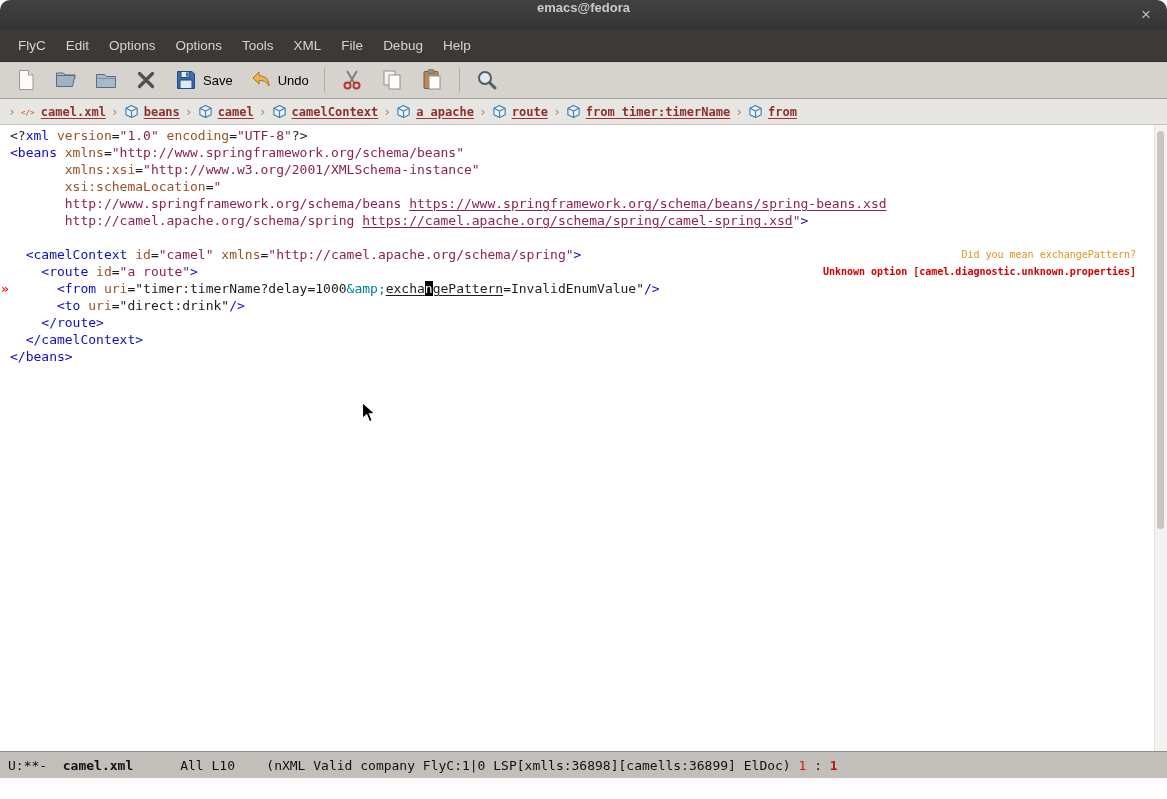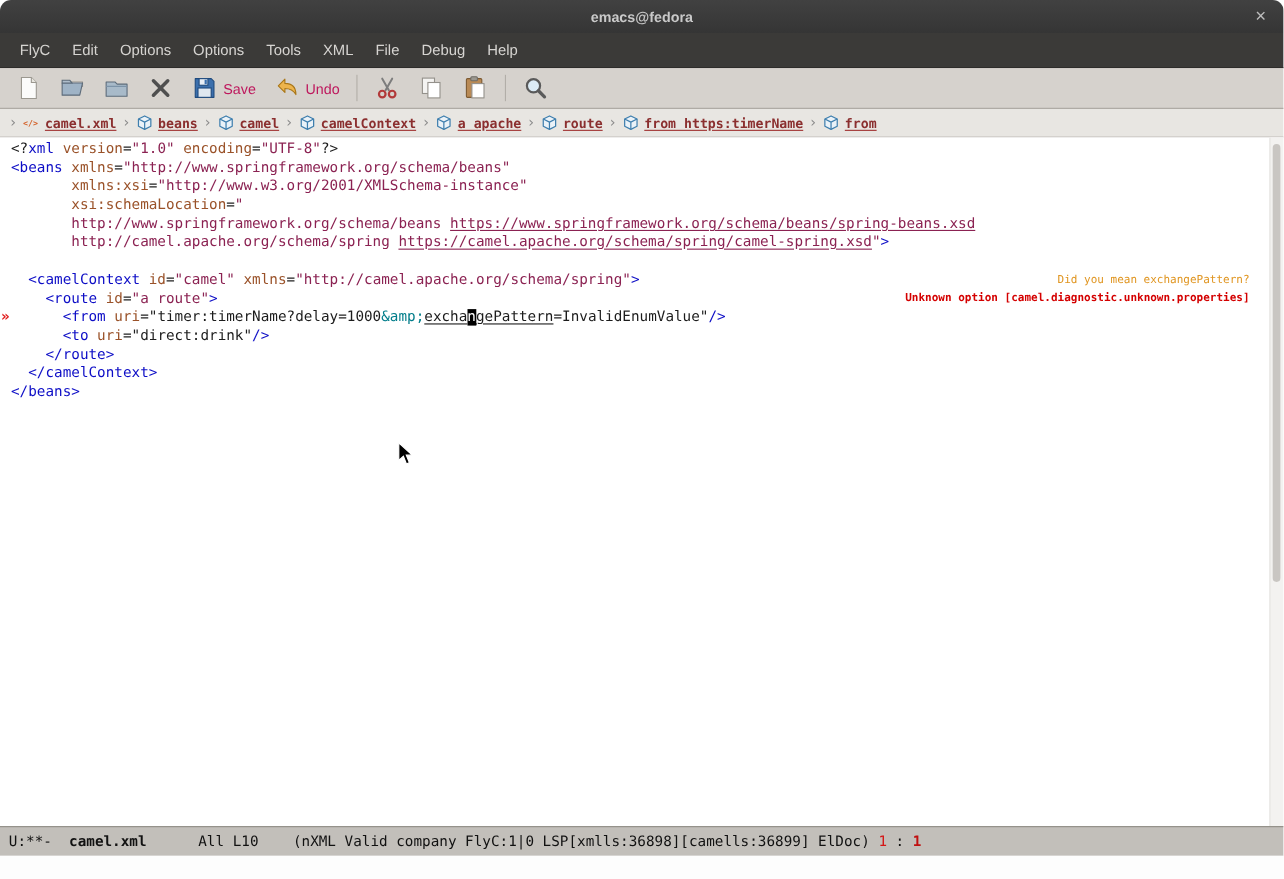--- a/index.html
+++ b/index.html
@@ -1,37 +1,37 @@
 <!DOCTYPE html>
 <html><head>
 <meta charset="utf-8">
 <style>
   html,body{margin:0;padding:0;background:#ffffff;}
   .window{position:relative;width:1167px;height:799px;overflow:hidden;background:#fff;
           border-radius:10px 10px 0 0;font-family:"Liberation Sans",sans-serif;}
 
   
   .titlebar{position:absolute;top:0;left:0;right:0;height:30px;
-            background:linear-gradient(#414141,#353535);display:flex;align-items:center;
+            background:linear-gradient(#414141,#353535);display:flex;align-items:flex-start;
             justify-content:center;color:#c9c9c9;font-size:13px;font-weight:bold;}
   .close-btn{position:absolute;right:8px;top:0;height:30px;display:flex;align-items:center;
              color:#bdbdbd;font-size:17px;font-weight:normal;padding:0 8px;cursor:default;}
 
   
   .menubar{position:absolute;top:30px;left:0;right:0;height:32px;background:#3b3a38;
            display:flex;align-items:stretch;padding-left:8px;border-bottom:1px solid #2d2c2a;box-sizing:border-box;}
   .menu-item{padding:0 10px;color:#d6d4d1;font-size:13.5px;display:flex;align-items:center;}
 
   
   .toolbar{position:absolute;top:62px;left:0;right:0;height:37px;background:#d6d2cd;
            border-bottom:1px solid #a39f99;display:flex;align-items:center;padding-left:6px;box-sizing:border-box;}
   .tb-btn{display:flex;align-items:center;gap:5px;padding:3px 8px;border-radius:3px;}
   .tb-icon{display:block;width:24px;height:24px;}
   .tb-icon svg{display:block;width:24px;height:24px;}
-  .tb-label{font-size:13px;color:#be185d;}
+  .tb-label{font-size:13px;color:#000000;}
   .tb-sep{width:1px;height:24px;background:#b2aea8;margin:0 7px;}
 
   
   .headerline{position:absolute;top:99px;left:0;right:0;height:26px;background:#e8e6e2;
               border-bottom:1px solid #c7c4bf;display:flex;align-items:center;padding-left:3px;
               font-family:"DejaVu Sans Mono",monospace;font-size:12px;color:#8b2f2f;
               white-space:nowrap;box-sizing:border-box;overflow:hidden;}
   .bc-sep{color:#8a8a8a;margin:0 5px;font-size:13px;}
   .bc-item{display:flex;align-items:center;gap:5px;}
   .bc-icon{display:block;width:15px;height:15px;}
@@ -245,21 +245,21 @@
         <span class="bc-label">route</span>
       </span>
       <span class="bc-sep">›</span>
       <span class="bc-item">
         <span class="bc-icon">
           <svg viewBox="0 0 16 16">
             <path d="M8 1.5 14 4.5v7L8 14.5 2 11.5v-7z" fill="#eaf2f8" stroke="#3f7fae" stroke-width="1.2" stroke-linejoin="round"></path>
             <path d="M2 4.5 8 7.5l6-3M8 7.5v7" fill="none" stroke="#3f7fae" stroke-width="1.2" stroke-linejoin="round"></path>
           </svg>
         </span>
-        <span class="bc-label">from https:timerName</span>
+        <span class="bc-label">from timer:timerName</span>
       </span>
       <span class="bc-sep">›</span>
       <span class="bc-item">
         <span class="bc-icon">
           <svg viewBox="0 0 16 16">
             <path d="M8 1.5 14 4.5v7L8 14.5 2 11.5v-7z" fill="#eaf2f8" stroke="#3f7fae" stroke-width="1.2" stroke-linejoin="round"></path>
             <path d="M2 4.5 8 7.5l6-3M8 7.5v7" fill="none" stroke="#3f7fae" stroke-width="1.2" stroke-linejoin="round"></path>
           </svg>
         </span>
         <span class="bc-label">from</span>

